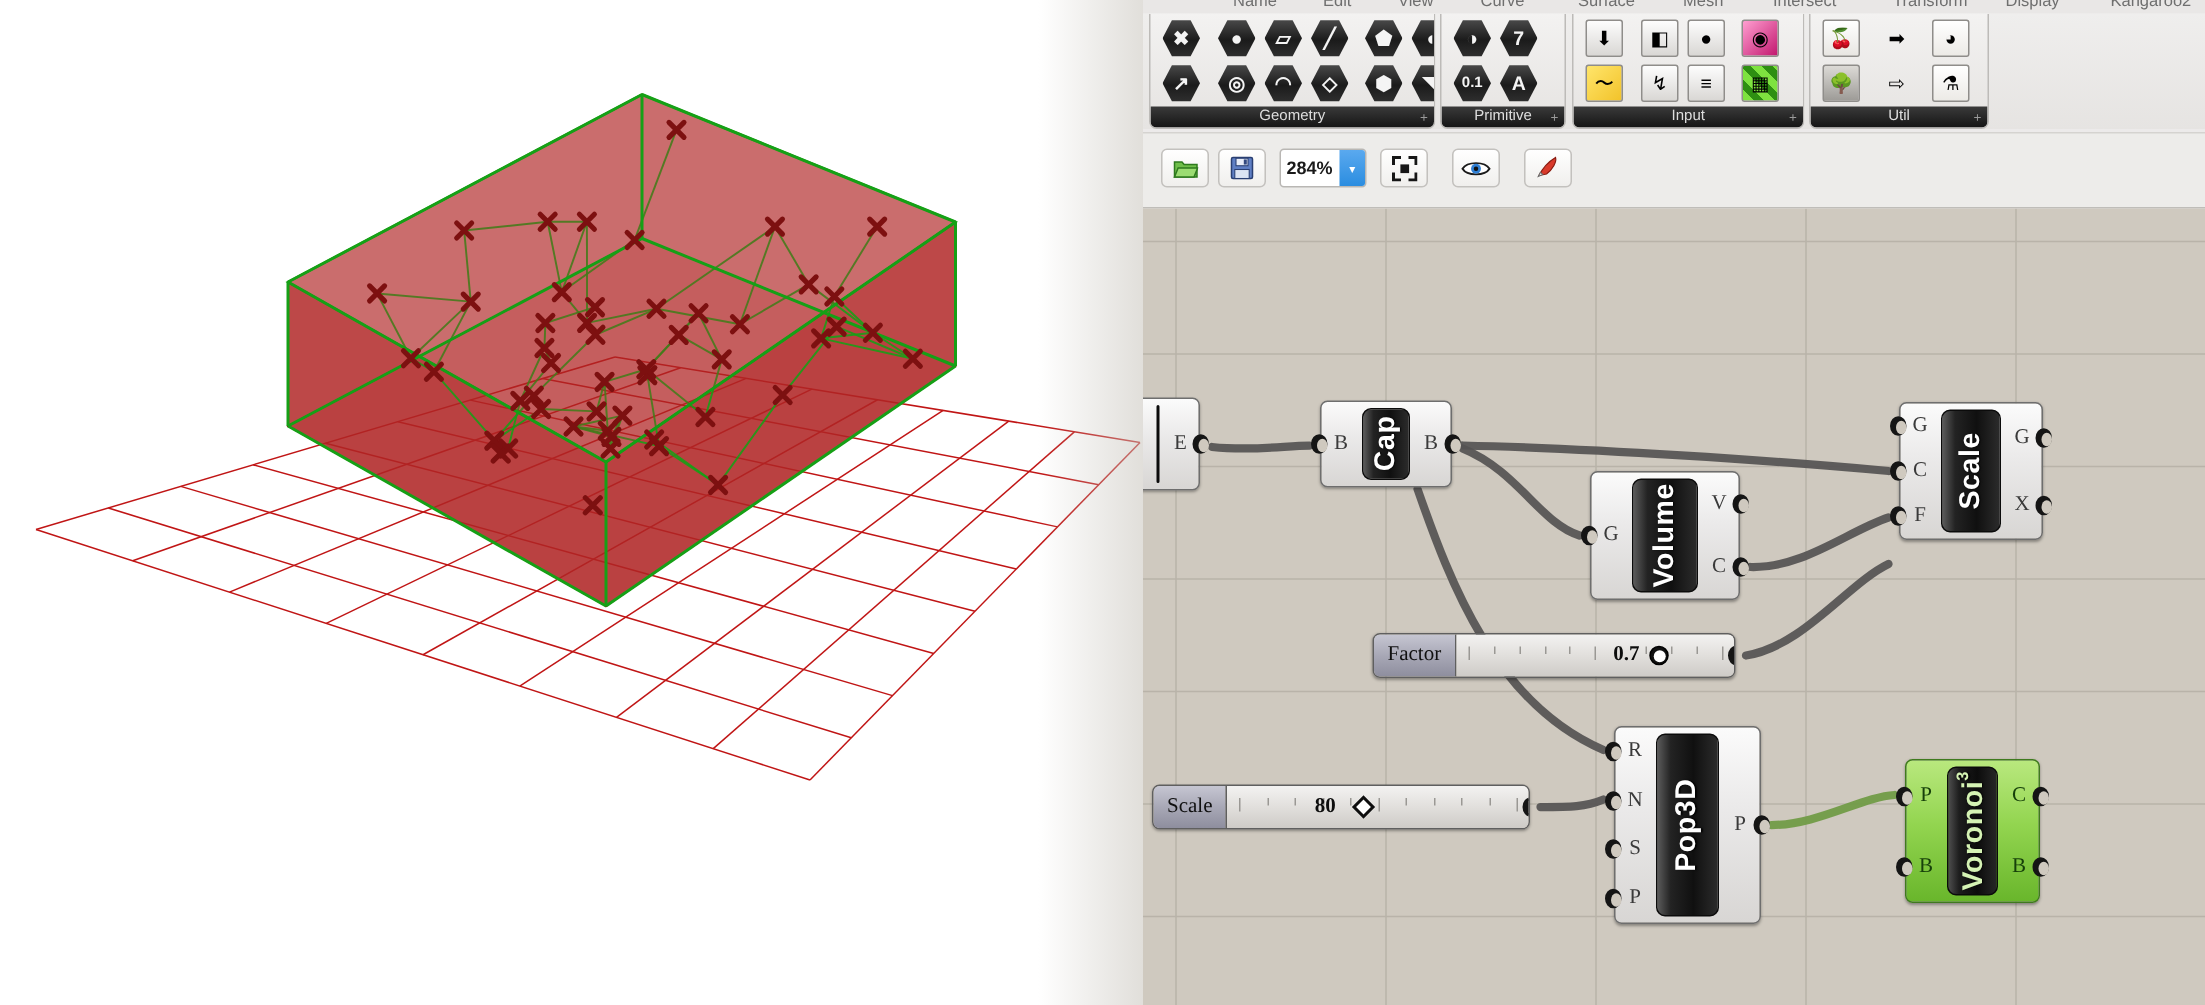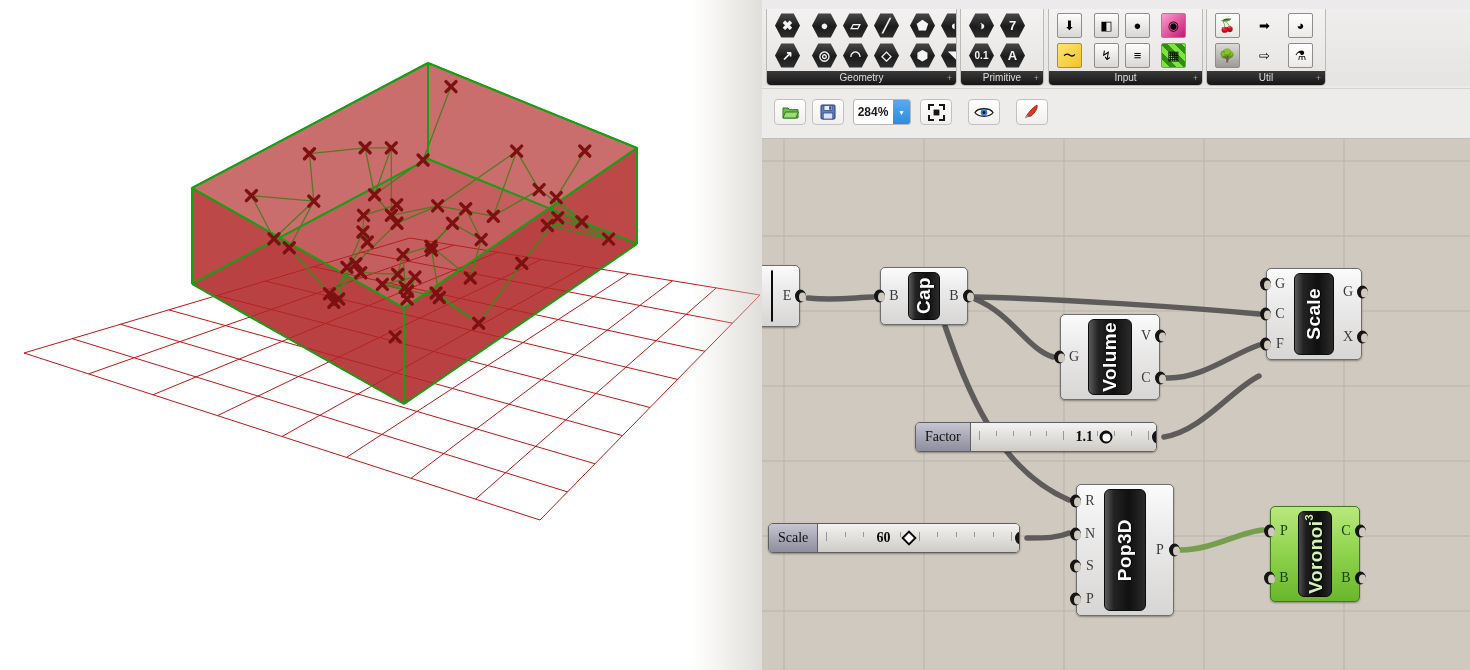--- a/index.html
+++ b/index.html
@@ -379,20 +379,32 @@
             <path d="M 369.52708002349425,189.72146733876994 L 379.52708002349425,199.72146733876994 M 379.52708002349425,189.72146733876994 L 369.52708002349425,199.72146733876994" stroke="#7d1010" stroke-width="3.4" stroke-linecap="round"></path>
             <path d="M 304.4437011672135,148.7126676526784 L 314.4437011672135,158.7126676526784 M 314.4437011672135,148.7126676526784 L 304.4437011672135,158.7126676526784" stroke="#7d1010" stroke-width="3.4" stroke-linecap="round"></path>
           </g>
         </g>
   </svg>
   <div class="vp-shade"></div>
 </div>
 
 <div id="gh">
 
+  <div id="menubar">
+        <div class="mi" style="left: 60px;">Name</div>
+        <div class="mi" style="left: 120px;">Edit</div>
+        <div class="mi" style="left: 170px;">View</div>
+        <div class="mi" style="left: 225px;">Curve</div>
+        <div class="mi" style="left: 290px;">Surface</div>
+        <div class="mi" style="left: 360px;">Mesh</div>
+        <div class="mi" style="left: 420px;">Intersect</div>
+        <div class="mi" style="left: 500px;">Transform</div>
+        <div class="mi" style="left: 575px;">Display</div>
+        <div class="mi" style="left: 645px;">Kangaroo2</div>
+      </div>
 
   <div id="ribbon">
         <div class="panel" style="left: 4px; width: 191px;">
           <div class="grp" style="left: 3px; width: 35px;">
             <div class="btn" style="position: absolute; left: 2px; top: 0px;">
               <span class="hexi">
                 <span class="gl">✖</span>
               </span>
             </div>
             <div class="btn" style="position: absolute; left: 2px; top: 30px;">
@@ -785,21 +797,21 @@
                 <i style="left: 20%; height: 5px;"></i>
                 <i style="left: 30%; height: 5px;"></i>
                 <i style="left: 40%; height: 5px;"></i>
                 <i style="left: 50%; height: 9px;"></i>
                 <i style="left: 60%; height: 5px;"></i>
                 <i style="left: 70%; height: 5px;"></i>
                 <i style="left: 80%; height: 5px;"></i>
                 <i style="left: 90%; height: 5px;"></i>
                 <i style="left: 100%; height: 9px;"></i>
               </div>
-              <div class="val" style="left: 66%; transform: translate(-100%, -50%);">1.1</div>
+              <div class="val" style="left: 66%; transform: translate(-100%, -50%);">0.7</div>
               <div class="grip-round" style="left: 73%;"></div>
             </div>
             <div class="nub out" style="top: 50%; position: absolute; right: -7px;">
               <i></i>
             </div>
           </div>
           <div class="slider" style="left: 6px; top: 384px; width: 252px; position: absolute;">
             <div class="lbl">Scale</div>
             <div class="track">
               <div class="ticks">
@@ -808,21 +820,21 @@
                 <i style="left: 20%; height: 5px;"></i>
                 <i style="left: 30%; height: 5px;"></i>
                 <i style="left: 40%; height: 5px;"></i>
                 <i style="left: 50%; height: 9px;"></i>
                 <i style="left: 60%; height: 5px;"></i>
                 <i style="left: 70%; height: 5px;"></i>
                 <i style="left: 80%; height: 5px;"></i>
                 <i style="left: 90%; height: 5px;"></i>
                 <i style="left: 100%; height: 9px;"></i>
               </div>
-              <div class="val" style="left: 36%; transform: translate(-100%, -50%);">60</div>
+              <div class="val" style="left: 36%; transform: translate(-100%, -50%);">80</div>
               <div class="grip-diamond" style="left: 45%;"></div>
             </div>
             <div class="nub out" style="top: 50%; position: absolute; right: -7px;">
               <i></i>
             </div>
           </div>
         </div>
   </div>
 
 </div>

